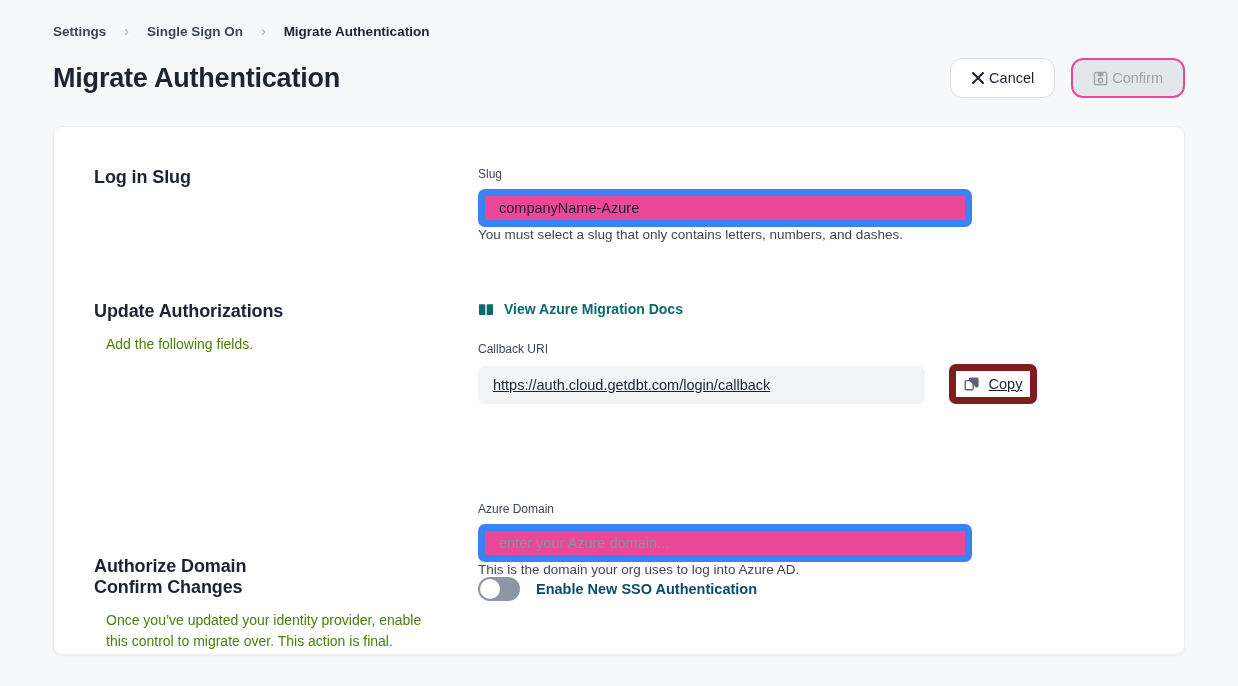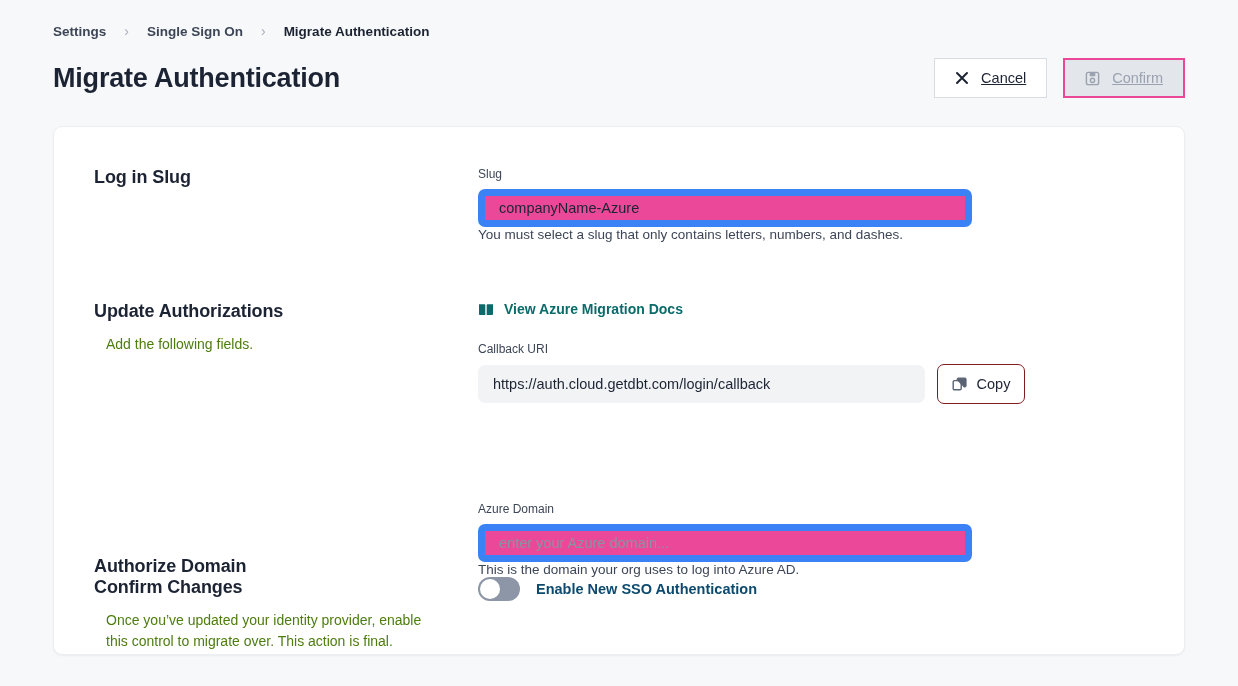--- a/index.html
+++ b/index.html
@@ -49,31 +49,30 @@
     font-size: 27px;
     font-weight: 700;
     letter-spacing: -0.2px;
     color: #1c2333;
   }
   .head-actions { display: flex; gap: 16px; }
 
   .btn {
     display: inline-flex;
     align-items: center;
-    gap: 12px;
+    gap: 4px;
     height: 40px;
     padding: 0 20px;
-    border-radius: 0;
+    border-radius: 12px;
     font-size: 14.5px;
     font-weight: 400;
     cursor: pointer;
     background: #ffffff;
     border: 1px solid #d8dce3;
     color: #1c2333;
-    text-decoration: underline;
   }
   .btn-cancel { min-width: 98px; justify-content: center; }
   .btn-confirm {
     background: #e3e6ea;
     border: 2px solid #ec4899;
     color: #9aa2af;
     min-width: 106px;
     justify-content: center;
     cursor: default;
   }
@@ -147,42 +146,42 @@
     align-items: center;
     gap: 10px;
     color: #0b6b6b;
     font-size: 14px;
     font-weight: 700;
     text-decoration: none;
     cursor: pointer;
   }
 
   
-  .uri-row { display: flex; align-items: center; gap: 12px; }
+  .uri-row { display: flex; align-items: flex-end; gap: 24px; text-decoration: underline; }
   .uri-box {
     width: 447px;
     height: 38px;
     display: flex;
     align-items: center;
     background: #f2f3f5;
     border: 1px solid #f2f3f5;
     border-radius: 7px;
     padding: 0 14px;
     font-size: 14.5px;
     color: #1c2333;
   }
   .btn-copy {
     display: inline-flex;
     align-items: center;
     justify-content: center;
     gap: 9px;
     width: 88px;
     height: 40px;
     background: #fff;
-    border: 1px solid #7f1d1d;
+    border: 7px solid #7f1d1d;
     border-radius: 7px;
     font-size: 14.5px;
     color: #1c2333;
     cursor: pointer;
   }
 
   
   .toggle-row { display: flex; align-items: center; gap: 16px; }
   .toggle {
     width: 42px;

